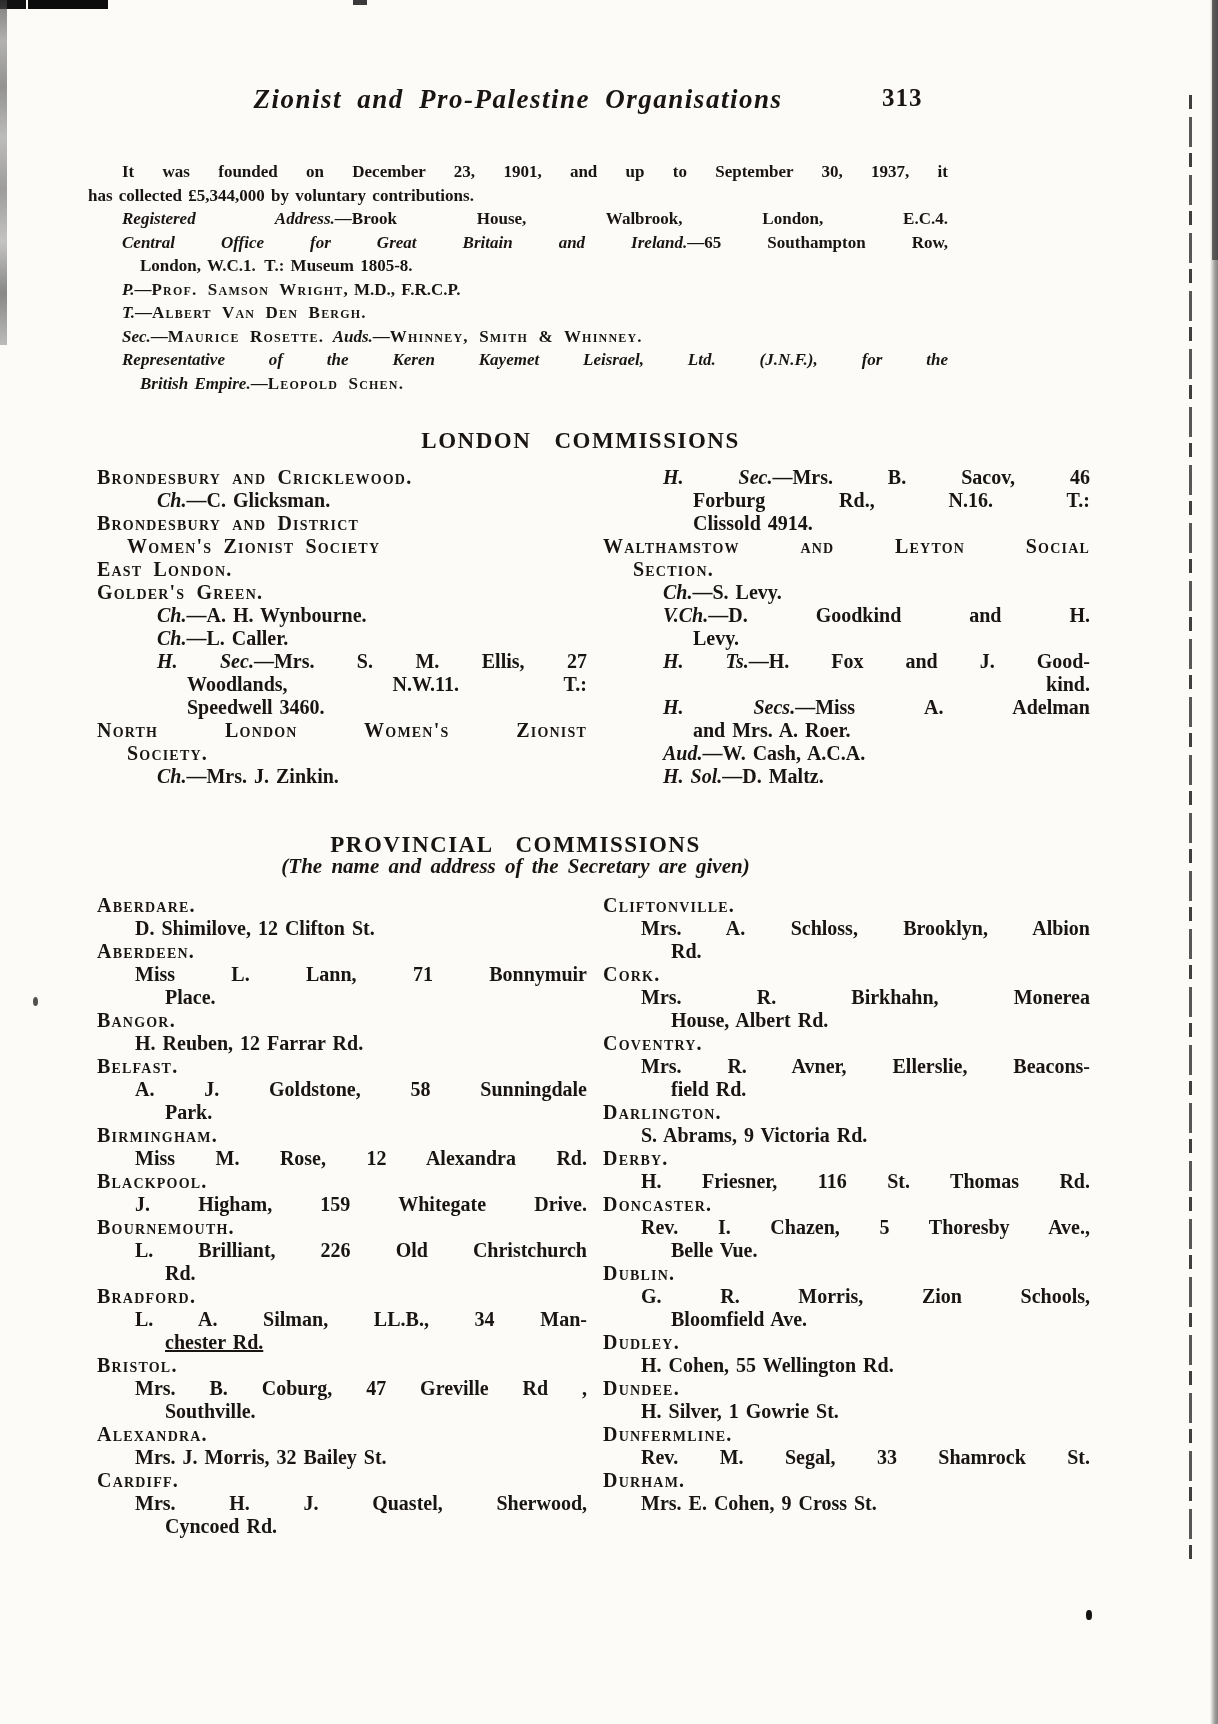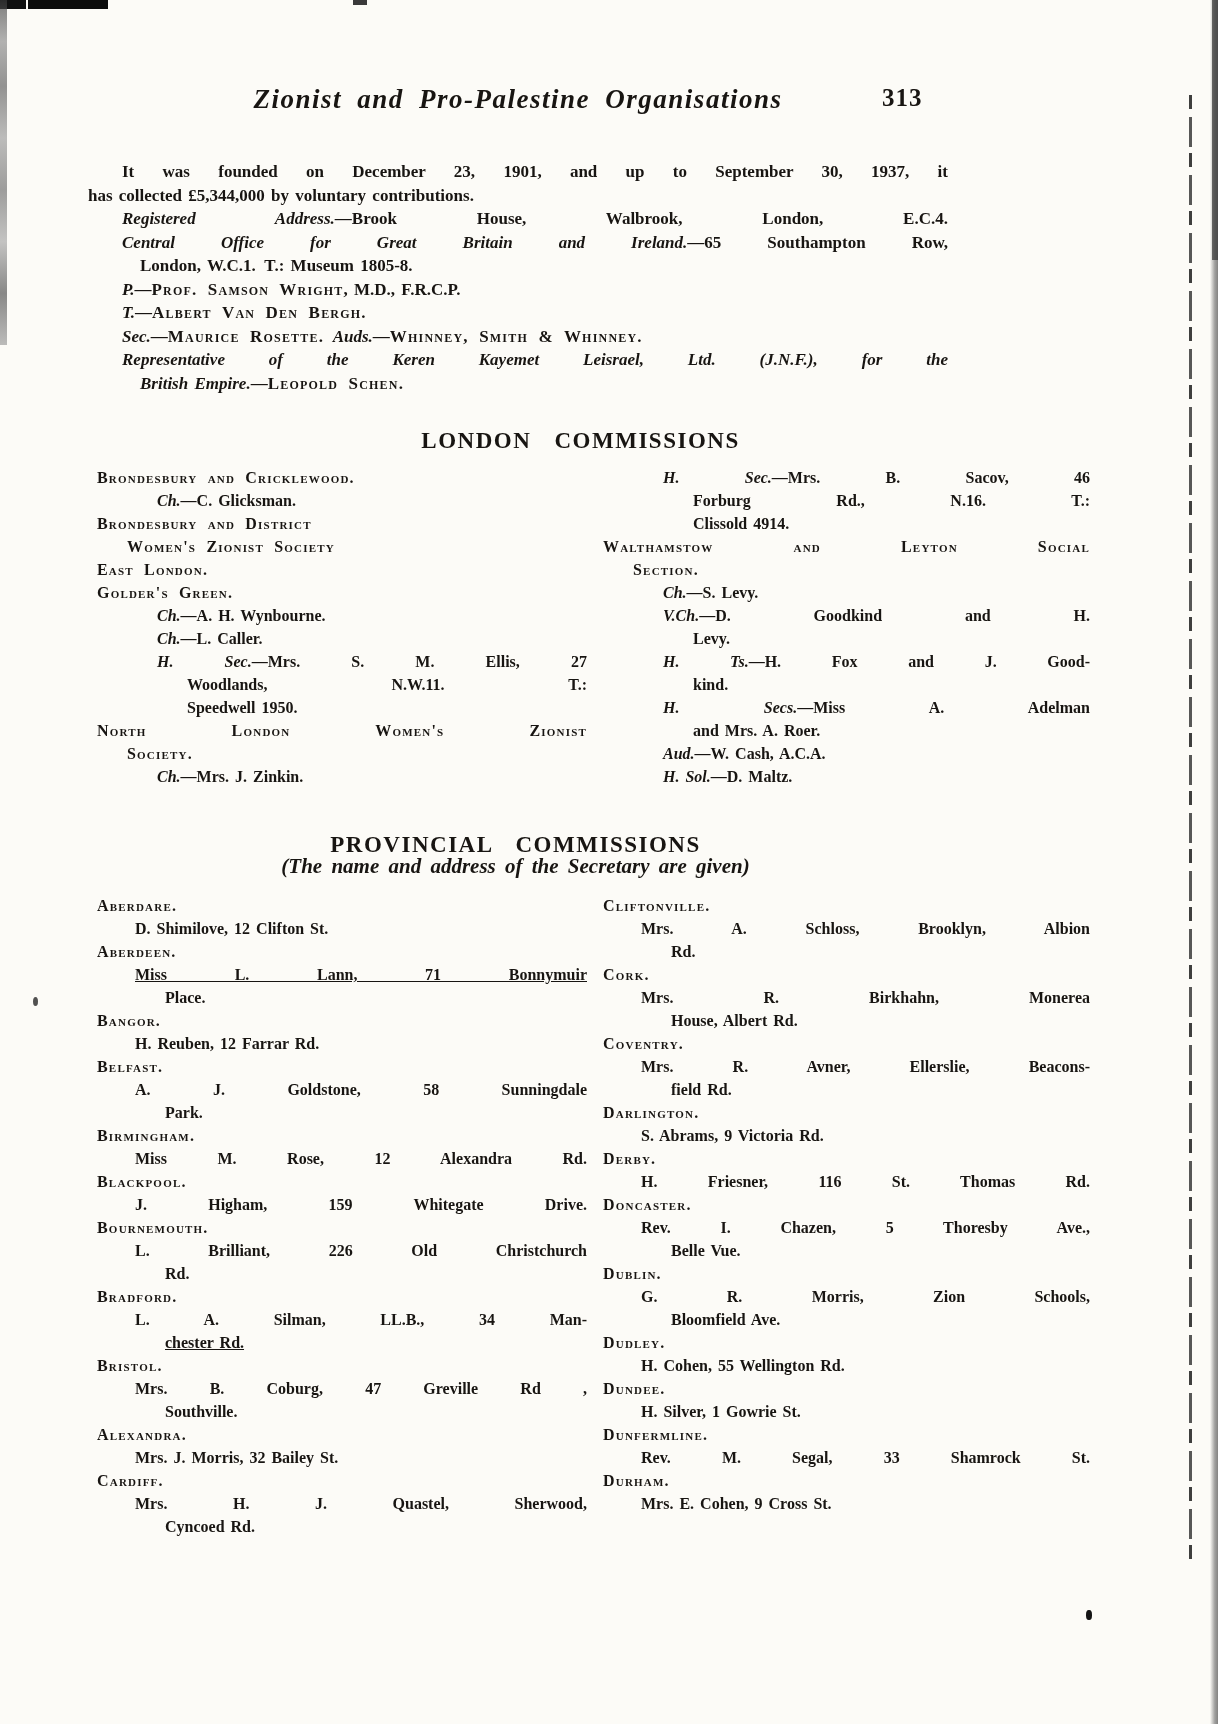--- a/index.html
+++ b/index.html
@@ -10,21 +10,21 @@
   .page-num{position:absolute;left:882px;top:84px;font-size:25px;letter-spacing:1px;}
   .intro{position:absolute;left:88px;top:160px;width:860px;font-size:17px;line-height:23.5px;word-spacing:2px;}
   .sec-head{position:absolute;font-size:23px;letter-spacing:1.5px;word-spacing:16px;text-align:center;}
   .sec-head.lc{left:88px;width:985px;top:428px;}
   .sec-head.pc{left:88px;width:855px;top:820px;margin-top:12px;}
   .sec-sub{position:absolute;left:88px;width:855px;top:854px;font-size:21px;font-style:italic;
         text-align:center;word-spacing:4px;}
   .cols{position:absolute;left:97px;display:flex;gap:16px;}
   .cols.london{top:466px;}
   .cols.provincial{top:894px;}
-  .col{font-size:16px;line-height:23px;word-spacing:2px;}
+  .col{font-size:20px;line-height:23px;word-spacing:2px;}
   .col.l{width:490px;}
   .col.r{width:487px;}
   .tline{min-height:23px;}
   .just{text-align:justify;text-align-last:justify;}
   .sg-r{}
   .sg-i{font-style:italic;}
   .sg-sc{font-variant:small-caps;letter-spacing:1.2px;word-spacing:5px;}
   
   .art{position:absolute;pointer-events:none;}
   .a-corner{left:0;top:0;width:26px;height:9px;background:#101010;}
@@ -67,51 +67,51 @@
         <div class="tline"><span class="sg-sc">Brondesbury and Cricklewood.</span></div>
         <div class="tline" style="padding-left: 60px;"><span class="sg-i">Ch.</span><span class="sg-r">—C. Glicksman.</span></div>
         <div class="tline"><span class="sg-sc">Brondesbury and District</span></div>
         <div class="tline" style="padding-left: 30px;"><span class="sg-sc">Women's Zionist Society</span></div>
         <div class="tline"><span class="sg-sc">East London.</span></div>
         <div class="tline"><span class="sg-sc">Golder's Green.</span></div>
         <div class="tline" style="padding-left: 60px;"><span class="sg-i">Ch.</span><span class="sg-r">—A. H. Wynbourne.</span></div>
         <div class="tline" style="padding-left: 60px;"><span class="sg-i">Ch.</span><span class="sg-r">—L. Caller.</span></div>
         <div class="tline just" style="padding-left: 60px;"><span class="sg-i">H. Sec.</span><span class="sg-r">—Mrs. S. M. Ellis, 27</span></div>
         <div class="tline just" style="padding-left: 90px;"><span class="sg-r">Woodlands, N.W.11. T.:</span></div>
-        <div class="tline" style="padding-left: 90px;"><span class="sg-r">Speedwell 1950.</span></div>
+        <div class="tline" style="padding-left: 90px;"><span class="sg-r">Speedwell 3460.</span></div>
         <div class="tline just"><span class="sg-sc">North London Women's Zionist</span></div>
         <div class="tline" style="padding-left: 30px;"><span class="sg-sc">Society.</span></div>
         <div class="tline" style="padding-left: 60px;"><span class="sg-i">Ch.</span><span class="sg-r">—Mrs. J. Zinkin.</span></div>
       </div>
     <div class="col r">
         <div class="tline just" style="padding-left: 60px;"><span class="sg-i">H. Sec.</span><span class="sg-r">—Mrs. B. Sacov, 46</span></div>
         <div class="tline just" style="padding-left: 90px;"><span class="sg-r">Forburg Rd., N.16. T.:</span></div>
         <div class="tline" style="padding-left: 90px;"><span class="sg-r">Clissold 4914.</span></div>
         <div class="tline just"><span class="sg-sc">Walthamstow and Leyton Social</span></div>
         <div class="tline" style="padding-left: 30px;"><span class="sg-sc">Section.</span></div>
         <div class="tline" style="padding-left: 60px;"><span class="sg-i">Ch.</span><span class="sg-r">—S. Levy.</span></div>
         <div class="tline just" style="padding-left: 60px;"><span class="sg-i">V.Ch.</span><span class="sg-r">—D. Goodkind and H.</span></div>
         <div class="tline" style="padding-left: 90px;"><span class="sg-r">Levy.</span></div>
         <div class="tline just" style="padding-left: 60px;"><span class="sg-i">H. Ts.</span><span class="sg-r">—H. Fox and J. Good-</span></div>
-        <div class="tline" style="padding-left: 90px;"><span class="sg-r">kind.</span></div>
+        <div class="tline" style="padding-left: 90px; text-align: right;"><span class="sg-r">kind.</span></div>
         <div class="tline just" style="padding-left: 60px;"><span class="sg-i">H. Secs.</span><span class="sg-r">—Miss A. Adelman</span></div>
         <div class="tline" style="padding-left: 90px;"><span class="sg-r">and Mrs. A. Roer.</span></div>
         <div class="tline" style="padding-left: 60px;"><span class="sg-i">Aud.</span><span class="sg-r">—W. Cash, A.C.A.</span></div>
         <div class="tline" style="padding-left: 60px;"><span class="sg-i">H. Sol.</span><span class="sg-r">—D. Maltz.</span></div>
       </div>
   </div>
 
   <div class="sec-head pc">PROVINCIAL COMMISSIONS</div>
   <div class="sec-sub">(The name and address of the Secretary are given)</div>
   <div class="cols provincial">
     <div class="col l">
         <div class="tline"><span class="sg-sc">Aberdare.</span></div>
         <div class="tline" style="padding-left: 38px;"><span class="sg-r">D. Shimilove, 12 Clifton St.</span></div>
         <div class="tline"><span class="sg-sc">Aberdeen.</span></div>
-        <div class="tline just" style="padding-left: 38px; text-decoration: underline;"><span class="sg-r">Miss L. Lann, 71 Bonnymuir</span></div>
+        <div class="tline just" style="padding-left: 38px;"><span class="sg-r">Miss L. Lann, 71 Bonnymuir</span></div>
         <div class="tline" style="padding-left: 68px;"><span class="sg-r">Place.</span></div>
         <div class="tline"><span class="sg-sc">Bangor.</span></div>
         <div class="tline" style="padding-left: 38px;"><span class="sg-r">H. Reuben, 12 Farrar Rd.</span></div>
         <div class="tline"><span class="sg-sc">Belfast.</span></div>
         <div class="tline just" style="padding-left: 38px;"><span class="sg-r">A. J. Goldstone, 58 Sunningdale</span></div>
         <div class="tline" style="padding-left: 68px;"><span class="sg-r">Park.</span></div>
         <div class="tline"><span class="sg-sc">Birmingham.</span></div>
         <div class="tline just" style="padding-left: 38px;"><span class="sg-r">Miss M. Rose, 12 Alexandra Rd.</span></div>
         <div class="tline"><span class="sg-sc">Blackpool.</span></div>
         <div class="tline just" style="padding-left: 38px;"><span class="sg-r">J. Higham, 159 Whitegate Drive.</span></div>

